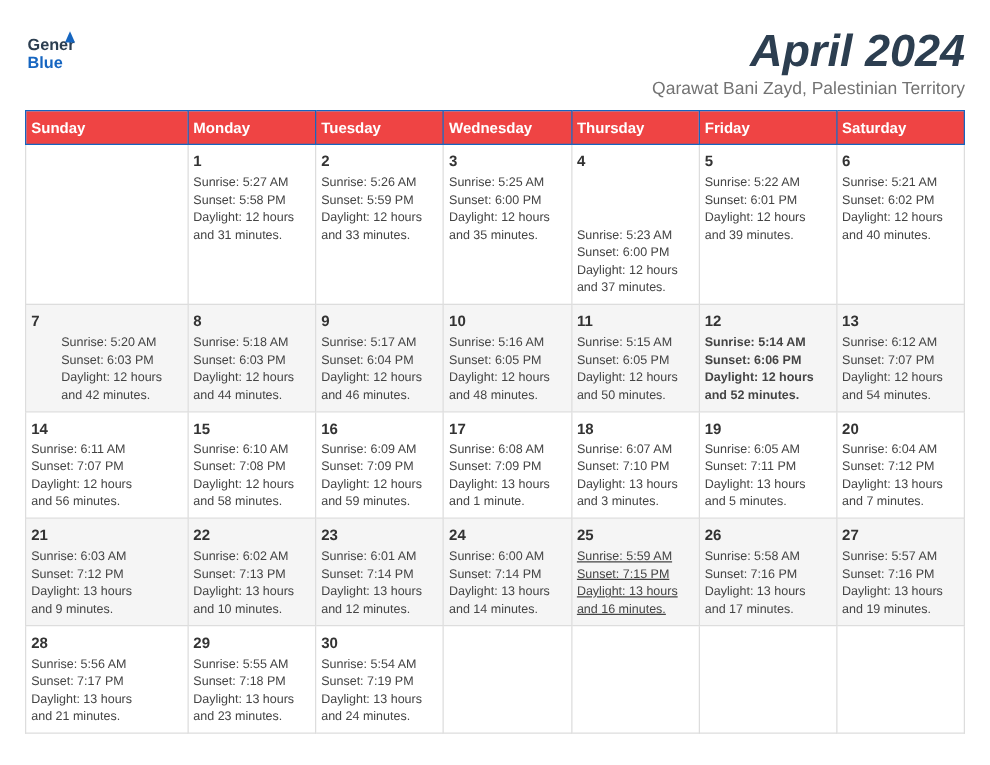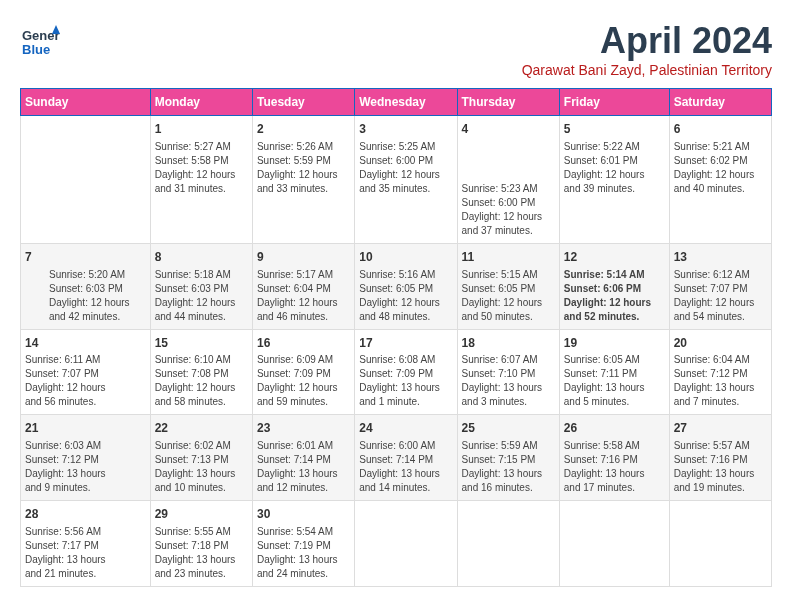--- a/index.html
+++ b/index.html
@@ -21,32 +21,33 @@
       flex-direction: column;
       align-items: flex-start;
     }
     .title-area {
       text-align: right;
     }
     .month-title {
       font-size: 36px;
       font-weight: bold;
       color: #2c3e50;
+      font-style: italic;
     }
     .location {
       font-size: 14px;
-      color: #b91c1c;
+      color: #737373;
     }
     table {
       width: 100%;
       border-collapse: collapse;
       font-size: 11px;
     }
     thead tr th {
-      background-color: #ec4899;
+      background-color: #ef4444;
       color: #fff;
       padding: 6px 4px;
       text-align: left;
       font-size: 12px;
       font-weight: bold;
       border: 1px solid #1565c0;
     }
     tbody tr {
       border-bottom: 1px solid #ddd;
     }
@@ -280,21 +281,21 @@
         </td>
         <td>
           <span class="day-num">24</span>
           <div class="day-info" style="white-space: pre-line;">Sunrise: 6:00 AM
 Sunset: 7:14 PM
 Daylight: 13 hours
 and 14 minutes.</div>
         </td>
         <td>
           <span class="day-num">25</span>
-          <div class="day-info" style="white-space: pre-line;">Sunrise: 5:59 AM
+          <div class="day-info" style="white-space: pre-line; text-decoration: underline;">Sunrise: 5:59 AM
 Sunset: 7:15 PM
 Daylight: 13 hours
 and 16 minutes.</div>
         </td>
         <td>
           <span class="day-num">26</span>
           <div class="day-info" style="white-space: pre-line;">Sunrise: 5:58 AM
 Sunset: 7:16 PM
 Daylight: 13 hours
 and 17 minutes.</div>

